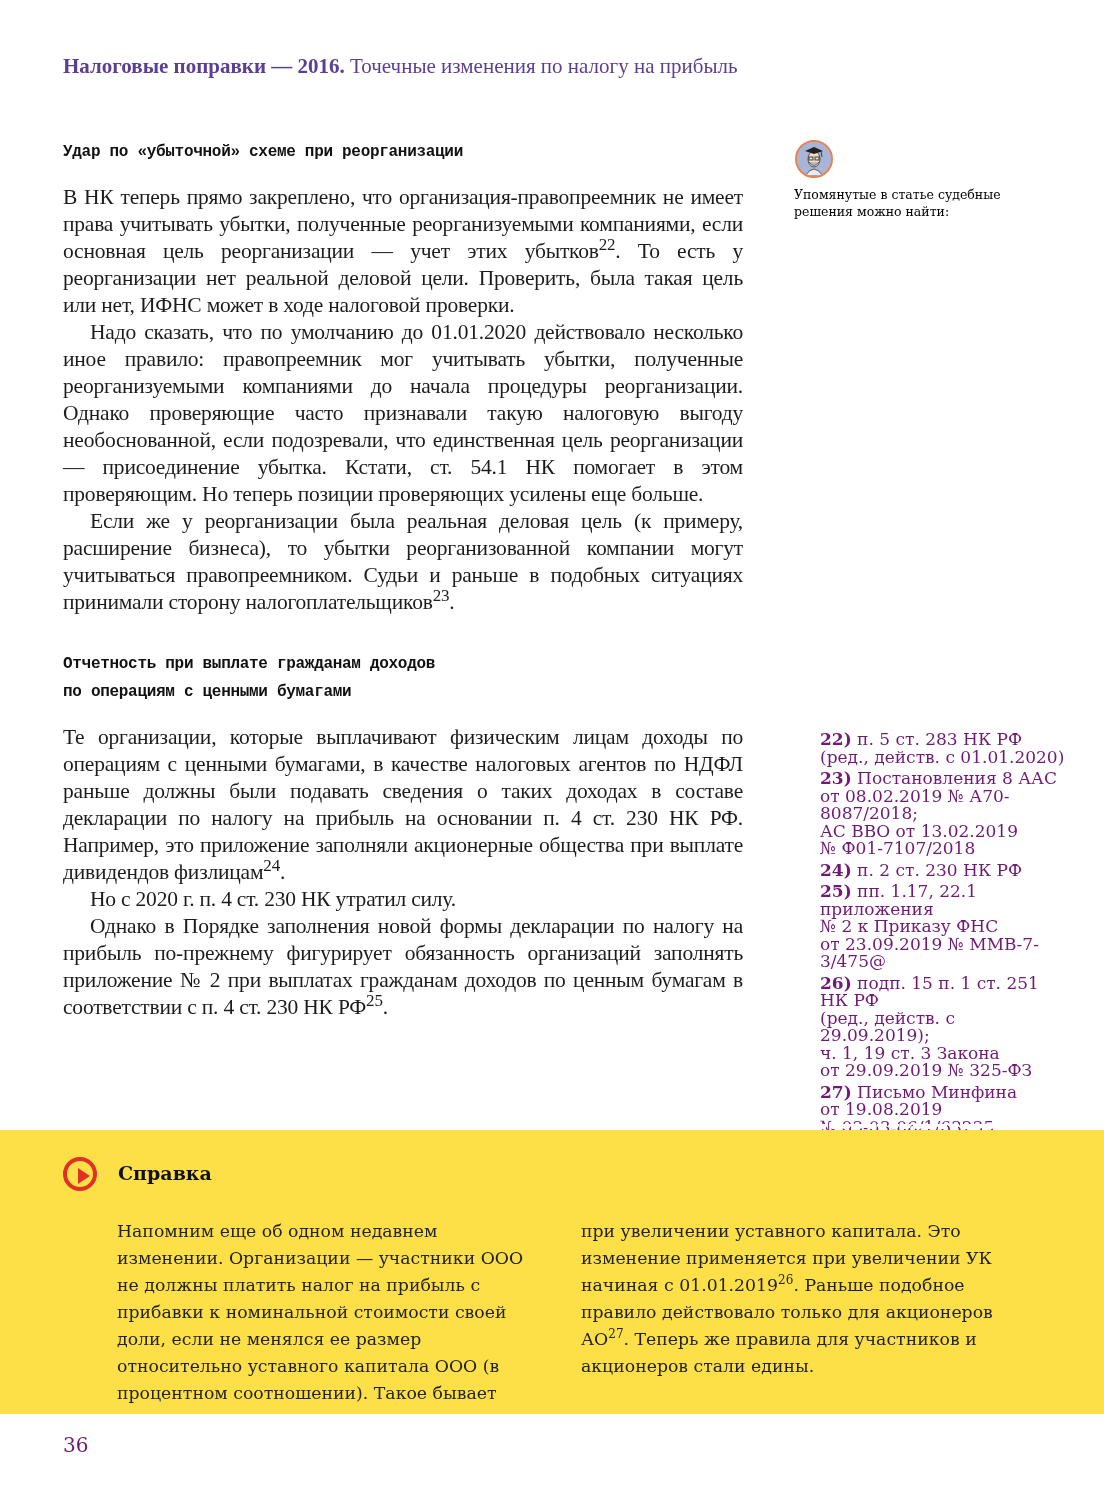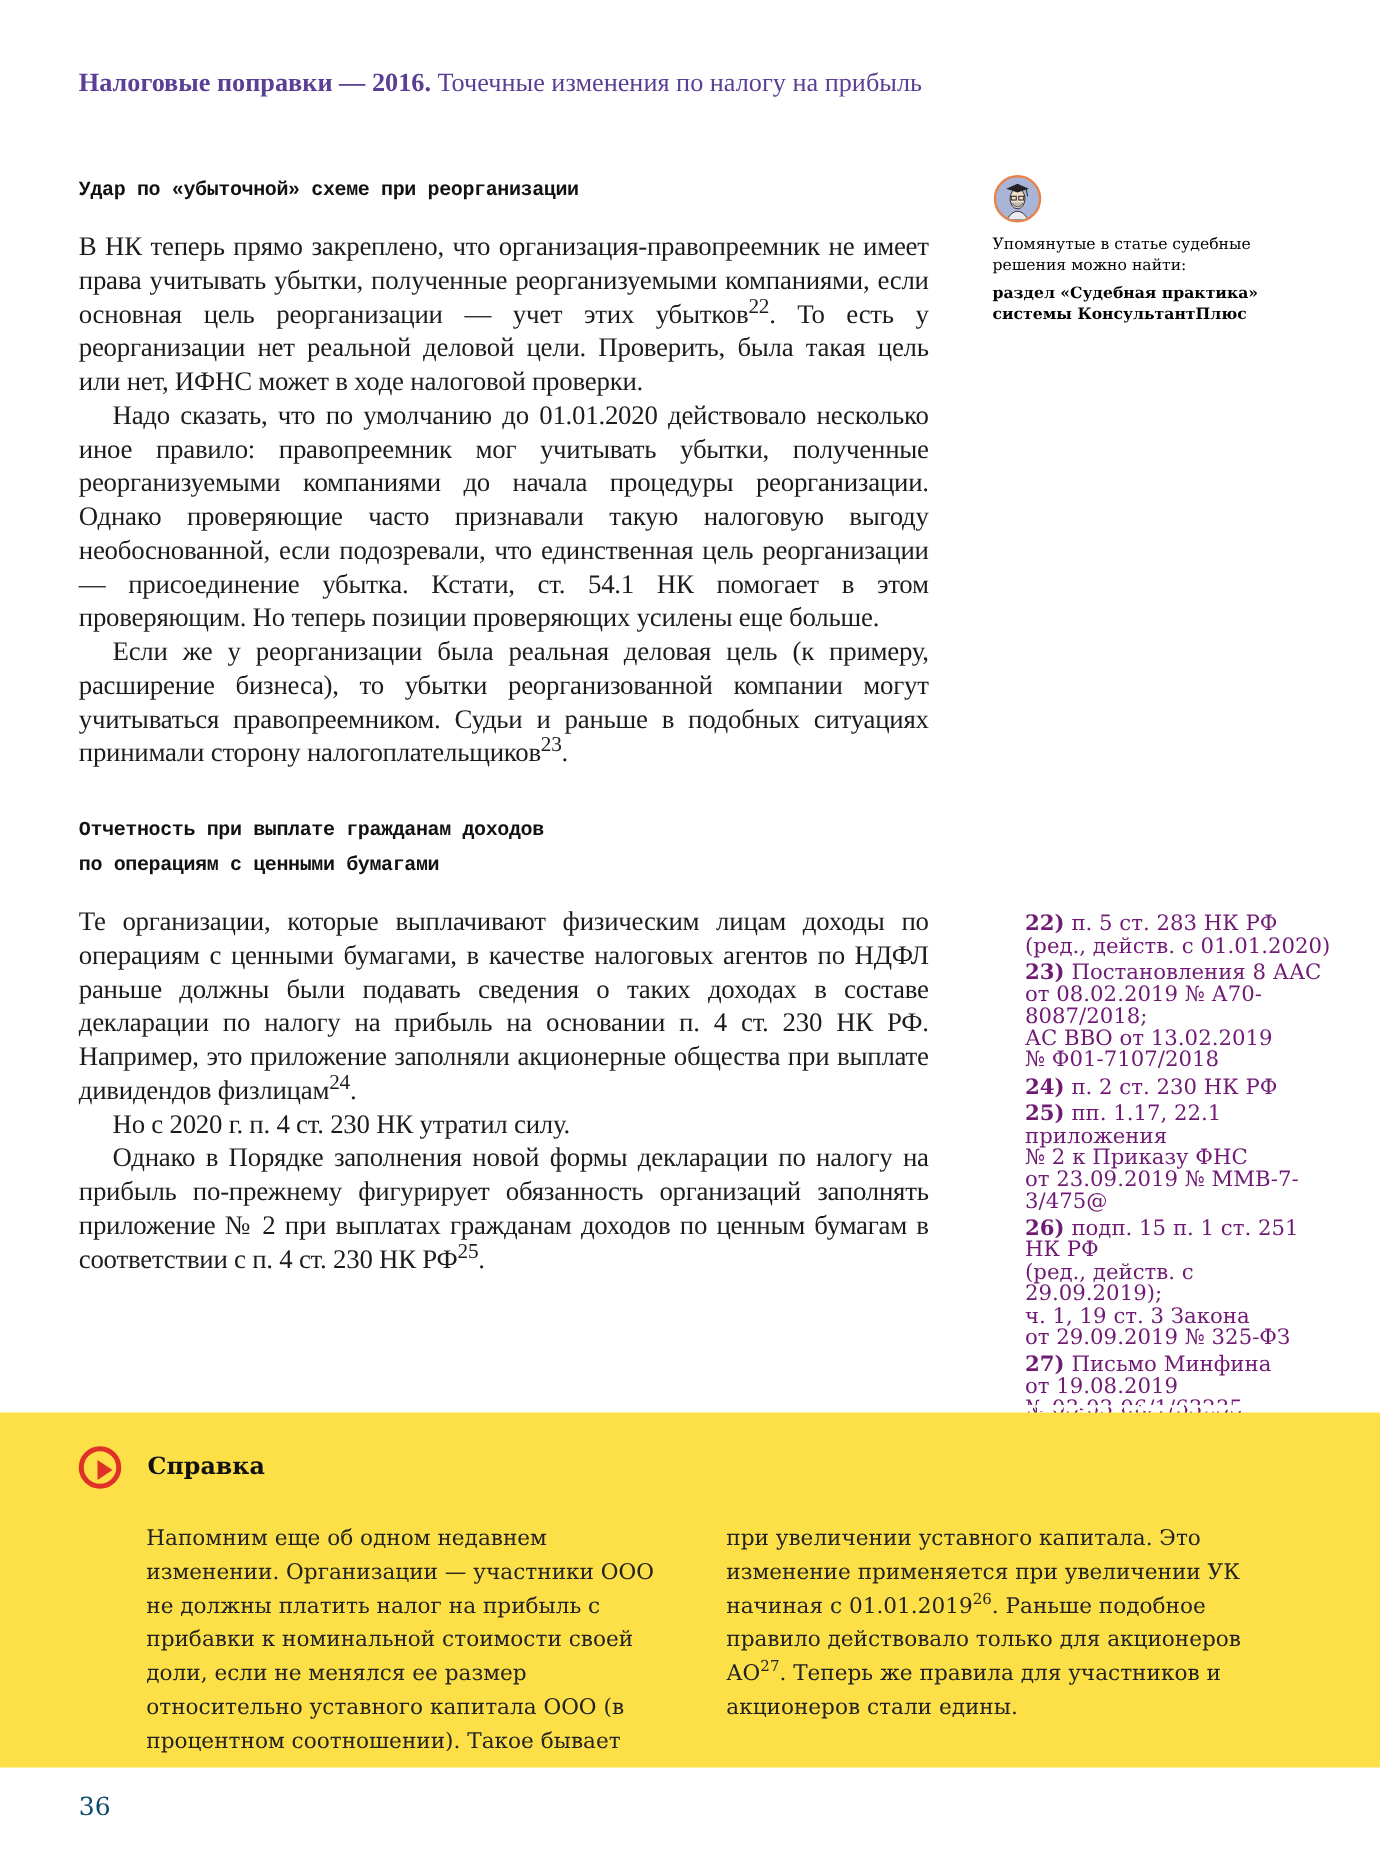--- a/index.html
+++ b/index.html
@@ -70,21 +70,21 @@
     }
     .callout-cols {
       position: absolute; left: 117px; top: 88px; width: 905px;
       display: flex; gap: 36px;
       font-family: "DejaVu Serif", serif; font-size: 17.3px; line-height: 27px; color: #222;
     }
     .callout-col { width: 428px; }
     .callout sup.fn { font-size: 12px; vertical-align: 7px; }
     .page-number {
       position: absolute; left: 63px; top: 1433px;
-      font-family: "DejaVu Serif", serif; font-size: 20px; color: #0c4a6e;
+      font-family: "DejaVu Serif", serif; font-size: 20px; color: #701a75;
     }
   </style>
 </head>
 <body>
 
 <div class="running-head">
   <span class="rh-bold">Налоговые поправки — 2016.</span>
   <span>Точечные изменения по налогу на прибыль</span>
 </div>
 
@@ -110,24 +110,20 @@
       <path d="M8 34 Q17 20 26 34 Z" fill="#e9e9ee" stroke="#333" stroke-width="0.8"></path>
       <ellipse cx="17" cy="17" rx="6" ry="8" fill="#f0ddc4" stroke="#333" stroke-width="0.8"></ellipse>
       <rect x="12" y="15" width="4" height="3" fill="none" stroke="#222" stroke-width="0.8"></rect>
       <rect x="18" y="15" width="4" height="3" fill="none" stroke="#222" stroke-width="0.8"></rect>
       <path d="M12 20 Q17 27 22 20" fill="#bbb" stroke="#333" stroke-width="0.6"></path>
       <path d="M8 9 L17 5 L26 9 L17 12 Z" fill="#222"></path>
       <line x1="24" y1="9" x2="25" y2="15" stroke="#222" stroke-width="0.8"></line>
     </svg>
   </div>
   <div>Упомянутые в статье судебные решения можно найти:</div>
-  <div class="bold">
-    <span>раздел «Судебная практика»</span><br>
-    <span>системы КонсультантПлюс</span>
-  </div>
 </div>
 
 <div class="footnotes" id="footnotes">
     <div class="fn-item"><span class="fn-num">22)</span> <span>п. 5 ст. 283 НК РФ</span><br><span>(ред., действ. с 01.01.2020)</span></div>
     <div class="fn-item"><span class="fn-num">23)</span> <span>Постановления 8 ААС</span><br><span>от 08.02.2019 № А70-8087/2018;</span><br><span>АС ВВО от 13.02.2019</span><br><span>№ Ф01-7107/2018</span></div>
     <div class="fn-item"><span class="fn-num">24)</span> <span>п. 2 ст. 230 НК РФ</span></div>
     <div class="fn-item"><span class="fn-num">25)</span> <span>пп. 1.17, 22.1 приложения</span><br><span>№ 2 к Приказу ФНС</span><br><span>от 23.09.2019 № ММВ-7-3/475@</span></div>
     <div class="fn-item"><span class="fn-num">26)</span> <span>подп. 15 п. 1 ст. 251 НК РФ</span><br><span>(ред., действ. с 29.09.2019);</span><br><span>ч. 1, 19 ст. 3 Закона</span><br><span>от 29.09.2019 № 325-ФЗ</span></div>
     <div class="fn-item"><span class="fn-num">27)</span> <span>Письмо Минфина</span><br><span>от 19.08.2019</span><br><span>№ 03-03-06/1/63235</span></div>
   </div>

